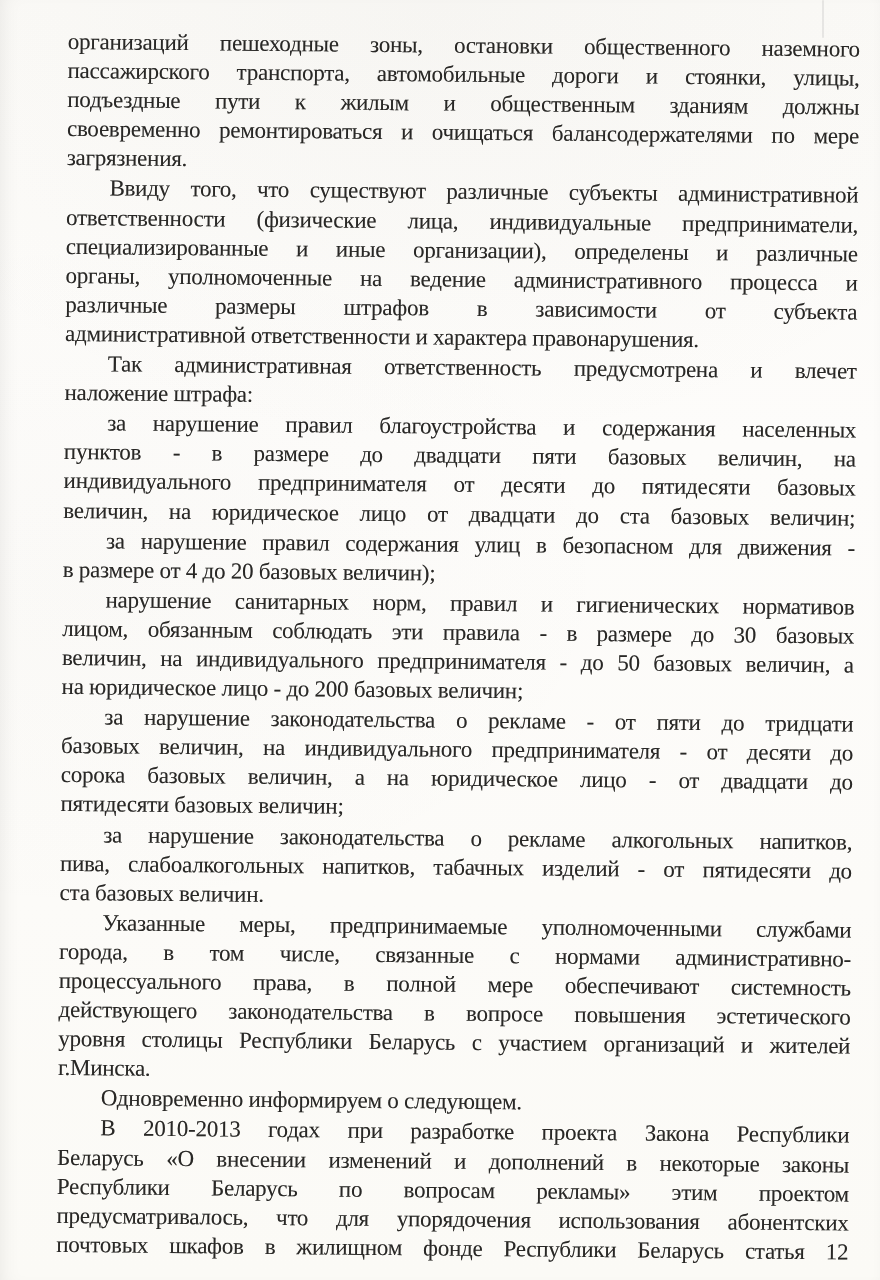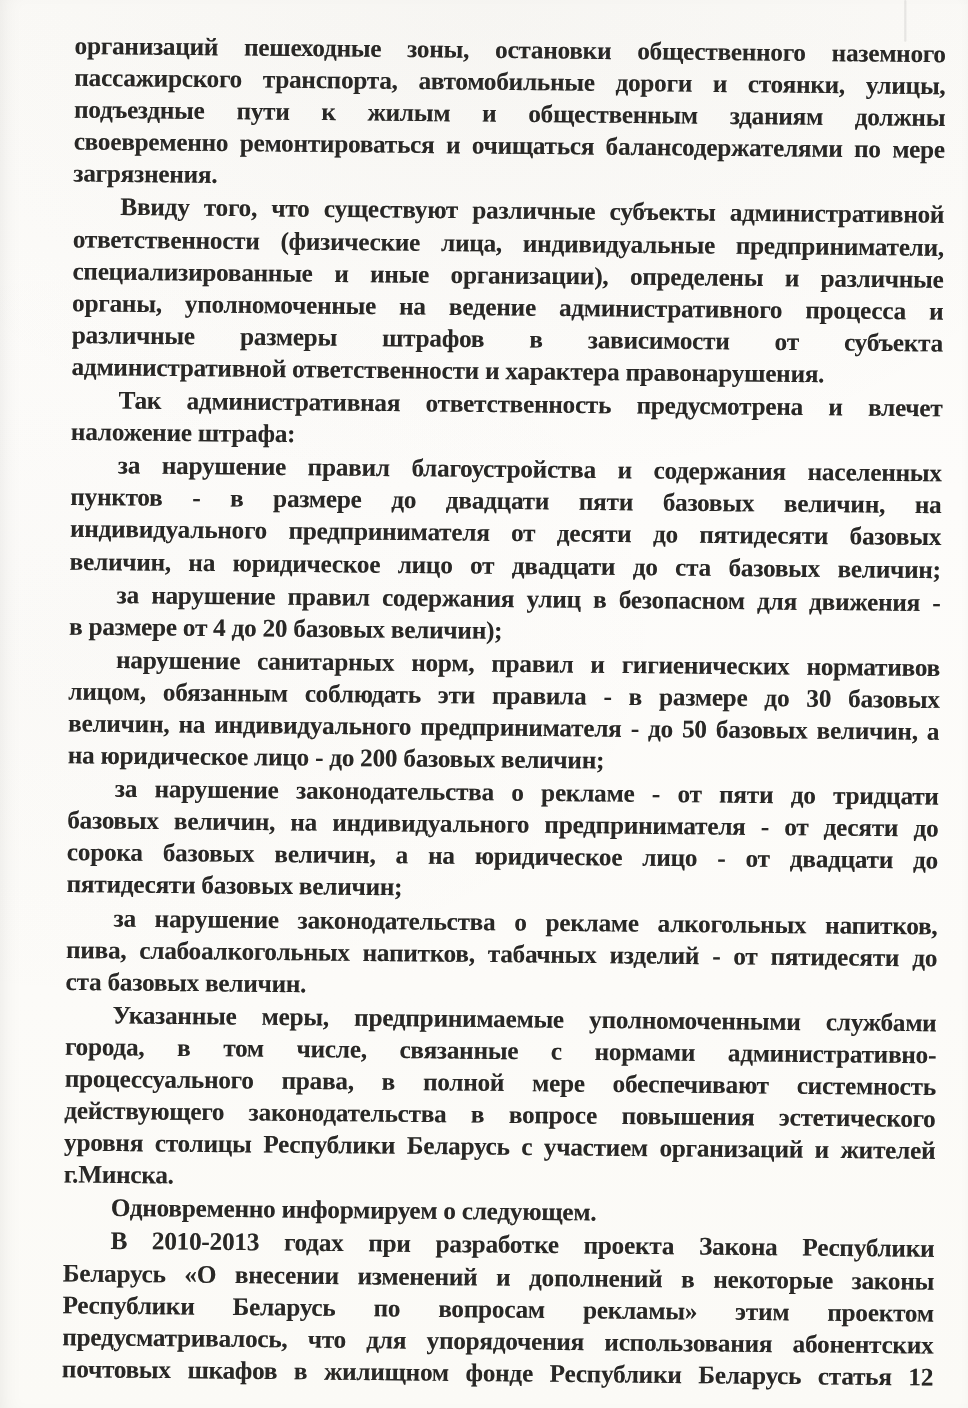--- a/index.html
+++ b/index.html
@@ -12,21 +12,20 @@
     overflow: hidden;
     background: #e9e9e9;
     font-family: "Liberation Serif", "DejaVu Serif", serif;
   }
   .page {
     position: absolute;
     inset: 0;
     background: linear-gradient(180deg, #fbfaf7 0%, #fdfcfa 35%, #fcfbf8 70%, #fbfaf6 100%);
     box-shadow: inset 14px 0 22px -16px rgba(0,0,0,0.10),
                 inset -6px 0 14px -10px rgba(0,0,0,0.05);
-    font-weight: bold;
   }
   .text-block {
     position: absolute;
     left: 68px;
     top: 27px;
     width: 792px;
     transform: rotate(0.55deg);
     transform-origin: 0 0;
     font-size: 23px;
     letter-spacing: -0.25px;

